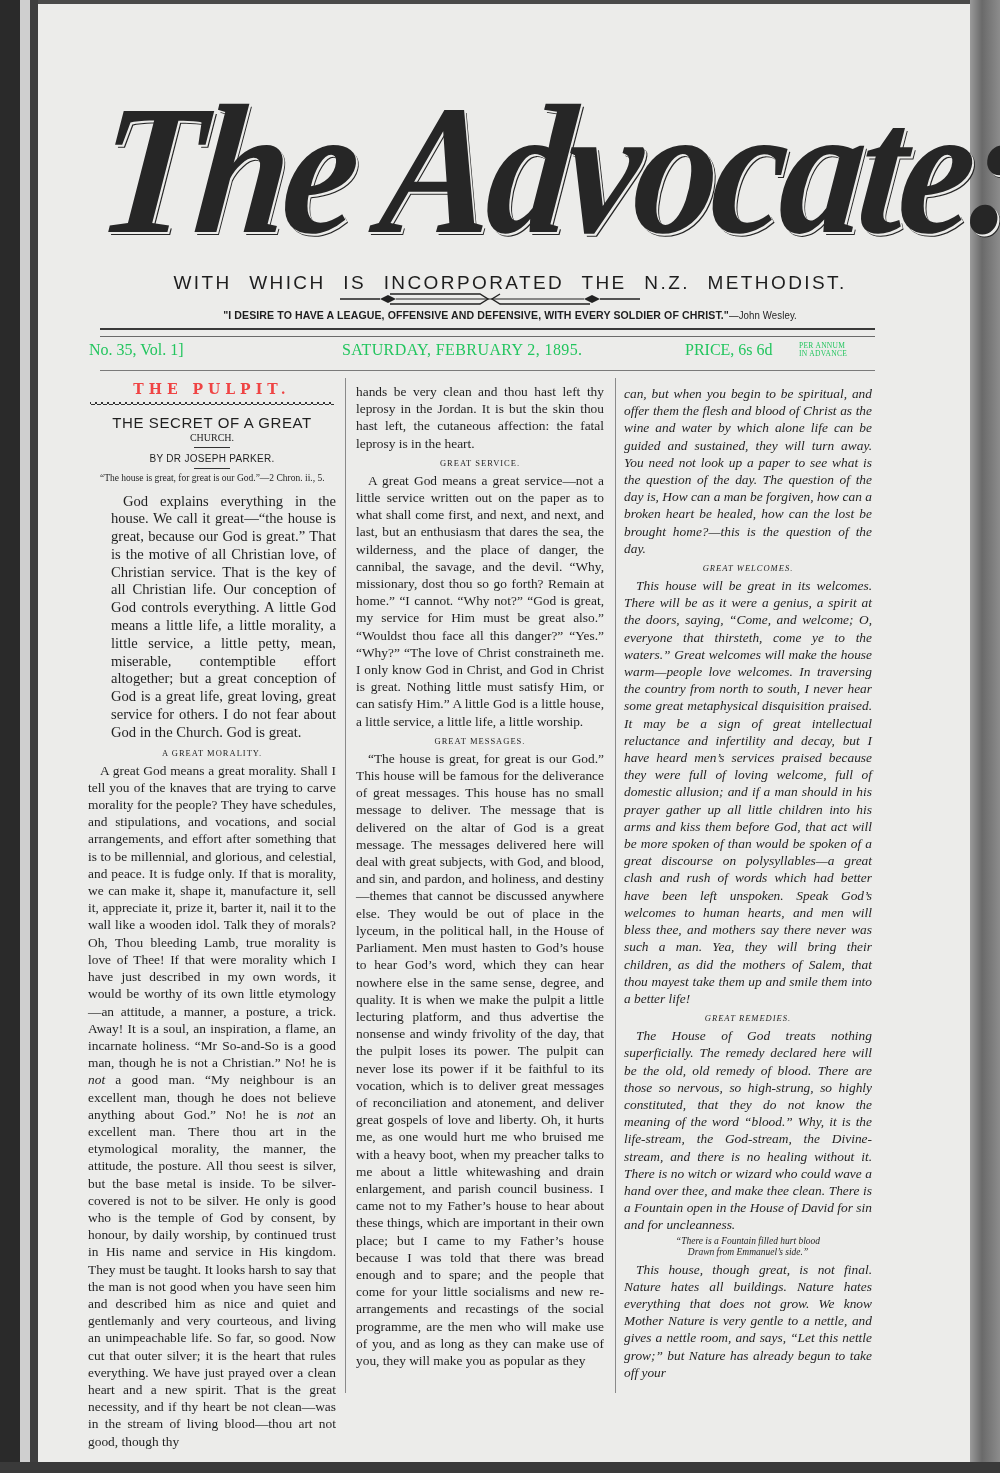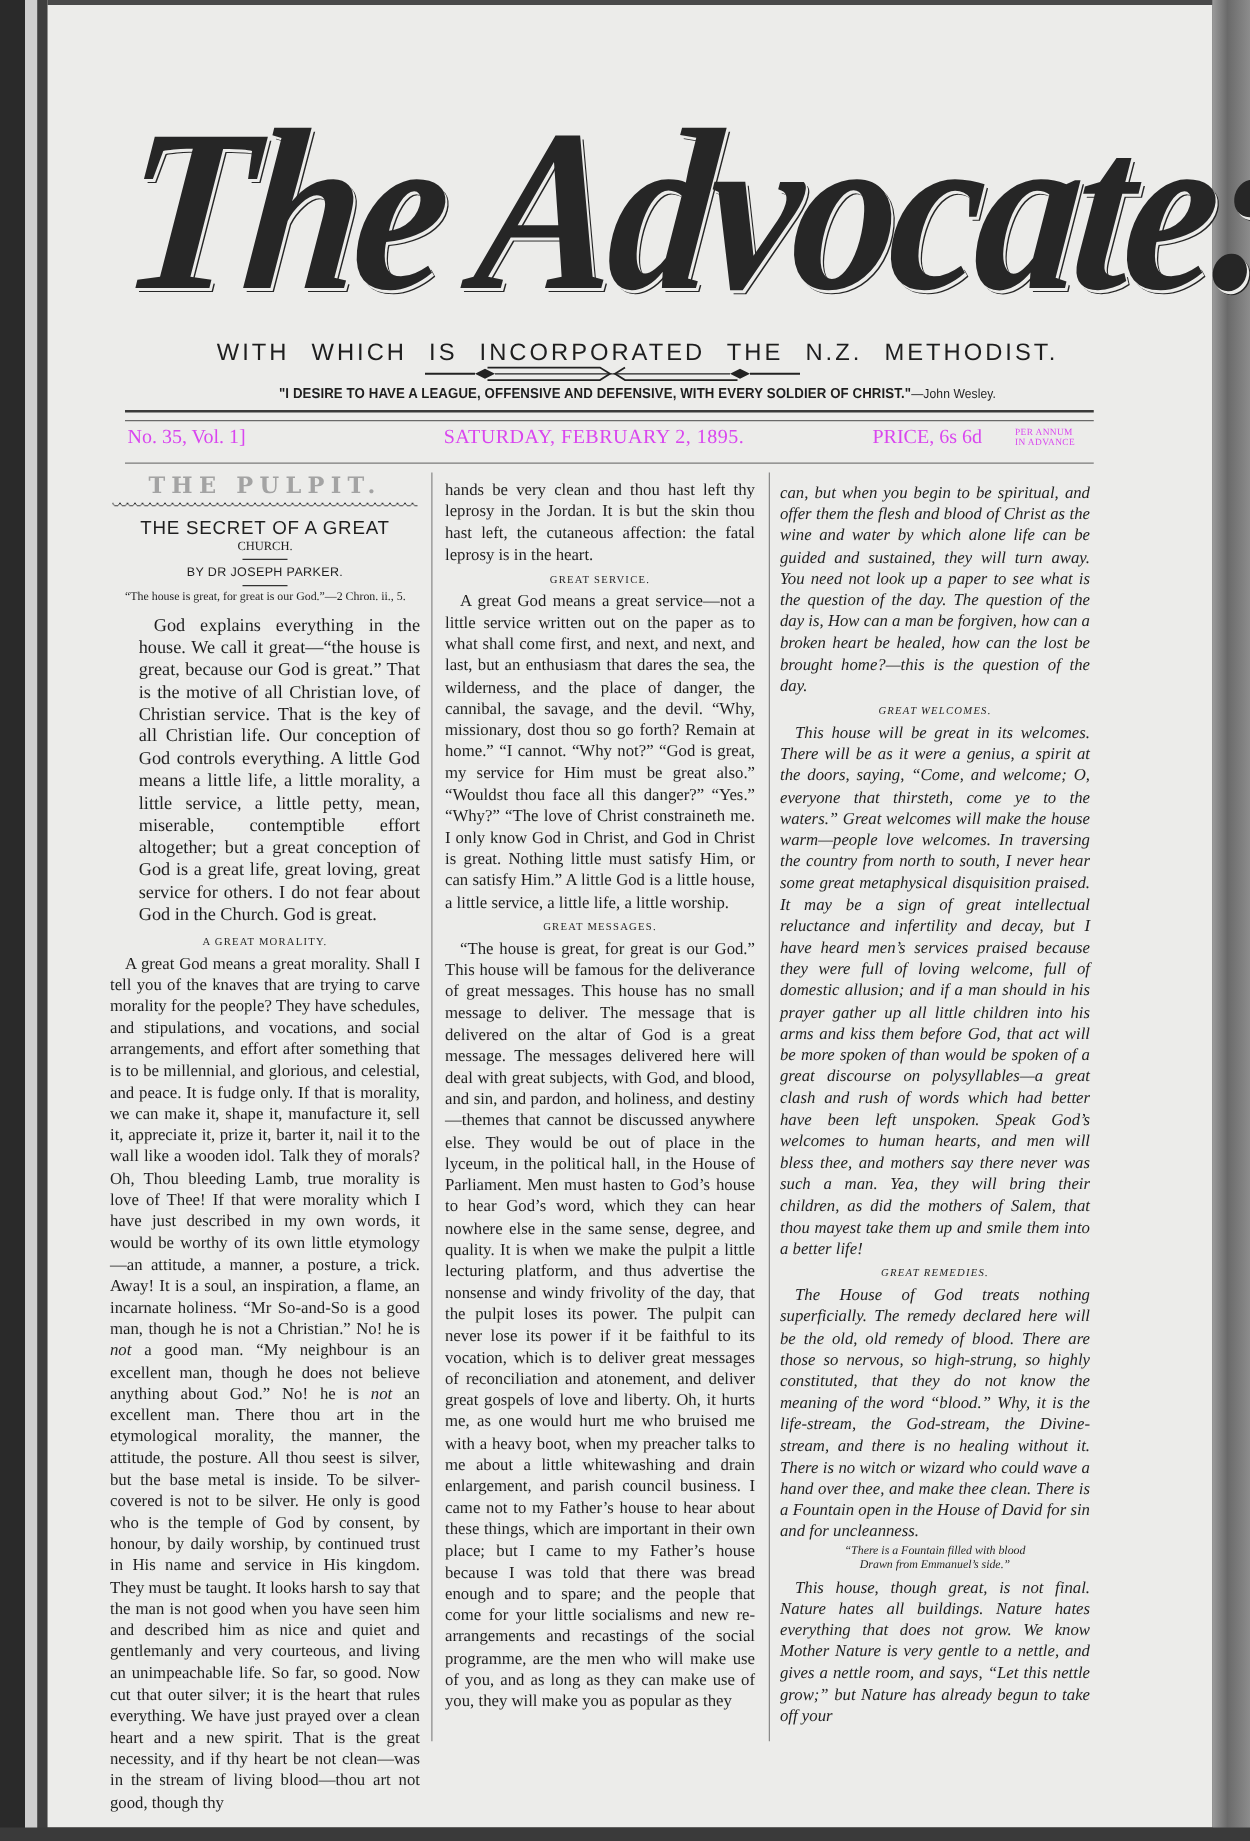--- a/index.html
+++ b/index.html
@@ -58,22 +58,22 @@
     font-size:11.5px; font-weight:bold; letter-spacing:0.1px; color:#1e1e1e;
     transform:scaleX(0.92); transform-origin:center;
   }
   .motto .author { font-weight:normal; font-size:10.5px; }
 
   .rule-double {
     position:absolute; left:100px; top:328px; width:775px; height:6px;
     border-top:2px solid #3a3a3a; border-bottom:1px solid #6a6a6a;
   }
   .dateline {
-    position:absolute; left:100px; top:341px; width:775px; height:28px;
-    font-size:16px; color:#d946ef;
+    position:absolute; left:87px; top:341px; width:775px; height:28px;
+    font-size:16px; color:#22c55e;
   }
   .dateline .issue { position:absolute; left:2px; top:0; }
   .dateline .date { position:absolute; left:255px; top:0; letter-spacing:0.4px; }
   .dateline .price { position:absolute; left:598px; top:0; }
   .dateline .terms {
     position:absolute; left:712px; top:1px; font-size:7.5px; line-height:8px;
     text-transform:uppercase; letter-spacing:0.3px;
   }
   .rule-thin {
     position:absolute; left:100px; top:370px; width:775px; border-top:1px solid #7a7a7a;
@@ -88,22 +88,22 @@
   .col2 { left:356px; top:383px; }
   .col3 { left:624px; top:385px;font-style:italic; }
   .col-divider {
     position:absolute; top:378px; width:1px; height:1015px; background:#8a8a8a;
   }
   .div1 { left:345px; }
   .div2 { left:615px; }
 
   .section-header {
     font-family:"DejaVu Serif","Liberation Serif",serif;
-    font-weight:bold; font-size:18px; letter-spacing:5px; text-align:center;
-    margin:0 0 2px 0; line-height:22px; color:#a3a3a3;
+    font-weight:bold; font-size:14px; letter-spacing:5px; text-align:center;
+    margin:0 0 2px 0; line-height:22px; color:#ef4444;
   }
   .wavy {
     height:6px; margin:0 2px 6px 2px;
     background:
       radial-gradient(circle at 3px 0px, transparent 2.2px, #333 2.3px, #333 3px, transparent 3.1px) 0 0/6px 6px repeat-x;
   }
   .article-title {
     font-family:Liberation Sans, sans-serif;
     font-size:15px; text-align:center; letter-spacing:0.6px; line-height:18px; margin:0;
   }
@@ -195,17 +195,17 @@
   <p>“The house is great, for great is our God.” This house will be famous for the deliverance of great messages. This house has no small message to deliver. The message that is delivered on the altar of God is a great message. The messages delivered here will deal with great subjects, with God, and blood, and sin, and pardon, and holiness, and destiny—themes that cannot be discussed anywhere else. They would be out of place in the lyceum, in the political hall, in the House of Parliament. Men must hasten to God’s house to hear God’s word, which they can hear nowhere else in the same sense, degree, and quality. It is when we make the pulpit a little lecturing platform, and thus advertise the nonsense and windy frivolity of the day, that the pulpit loses its power. The pulpit can never lose its power if it be faithful to its vocation, which is to deliver great messages of reconciliation and atonement, and deliver great gospels of love and liberty. Oh, it hurts me, as one would hurt me who bruised me with a heavy boot, when my preacher talks to me about a little whitewashing and drain enlargement, and parish council business. I came not to my Father’s house to hear about these things, which are important in their own place; but I came to my Father’s house because I was told that there was bread enough and to spare; and the people that come for your little socialisms and new re-arrangements and recastings of the social programme, are the men who will make use of you, and as long as they can make use of you, they will make you as popular as they</p>
 </div>
 
 <div class="col col3">
   <p class="noindent">can, but when you begin to be spiritual, and offer them the flesh and blood of Christ as the wine and water by which alone life can be guided and sustained, they will turn away. You need not look up a paper to see what is the question of the day. The question of the day is, How can a man be forgiven, how can a broken heart be healed, how can the lost be brought home?—this is the question of the day.</p>
   <div class="subhead">GREAT WELCOMES.</div>
   <p>This house will be great in its welcomes. There will be as it were a genius, a spirit at the doors, saying, “Come, and welcome; O, everyone that thirsteth, come ye to the waters.” Great welcomes will make the house warm—people love welcomes. In traversing the country from north to south, I never hear some great metaphysical disquisition praised. It may be a sign of great intellectual reluctance and infertility and decay, but I have heard men’s services praised because they were full of loving welcome, full of domestic allusion; and if a man should in his prayer gather up all little children into his arms and kiss them before God, that act will be more spoken of than would be spoken of a great discourse on polysyllables—a great clash and rush of words which had better have been left unspoken. Speak God’s welcomes to human hearts, and men will bless thee, and mothers say there never was such a man. Yea, they will bring their children, as did the mothers of Salem, that thou mayest take them up and smile them into a better life!</p>
   <div class="subhead">GREAT REMEDIES.</div>
   <p>The House of God treats nothing superficially. The remedy declared here will be the old, old remedy of blood. There are those so nervous, so high-strung, so highly constituted, that they do not know the meaning of the word “blood.” Why, it is the life-stream, the God-stream, the Divine-stream, and there is no healing without it. There is no witch or wizard who could wave a hand over thee, and make thee clean. There is a Fountain open in the House of David for sin and for uncleanness.</p>
   <div class="verse">
-    <span>“There is a Fountain filled with blood</span><br>
+    <span>“There is a Fountain filled hurt blood</span><br>
     <span>Drawn from Emmanuel’s side.”</span>
   </div>
   <p>This house, though great, is not final. Nature hates all buildings. Nature hates everything that does not grow. We know Mother Nature is very gentle to a nettle, and gives a nettle room, and says, “Let this nettle grow;” but Nature has already begun to take off your</p>
 </div>
 
 </body></html>

